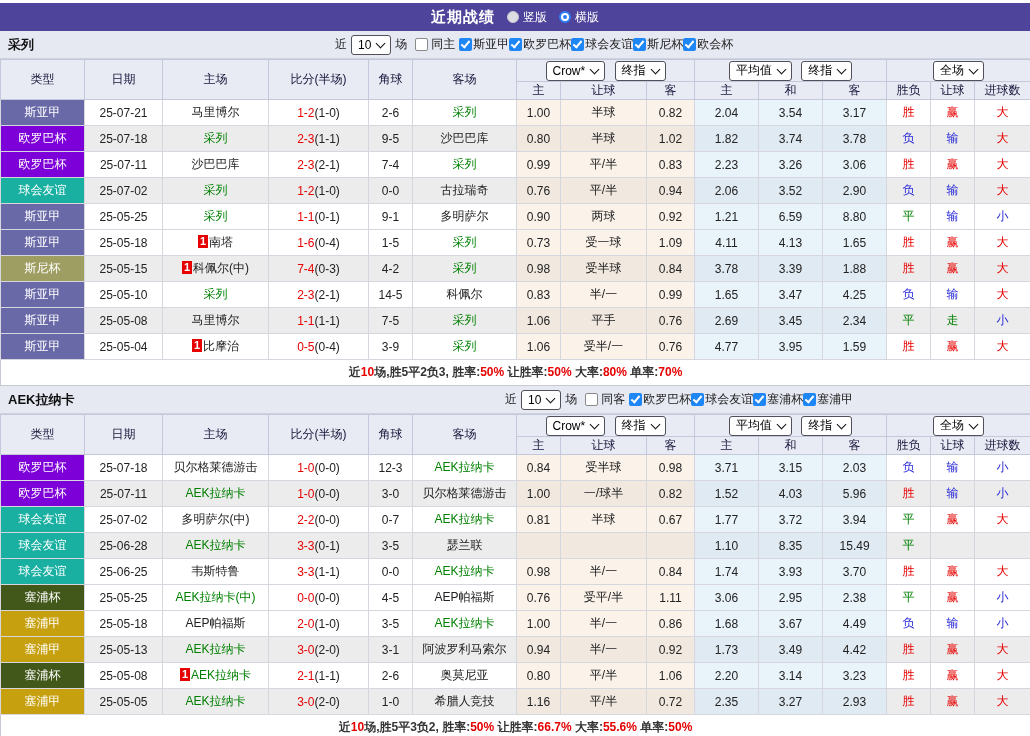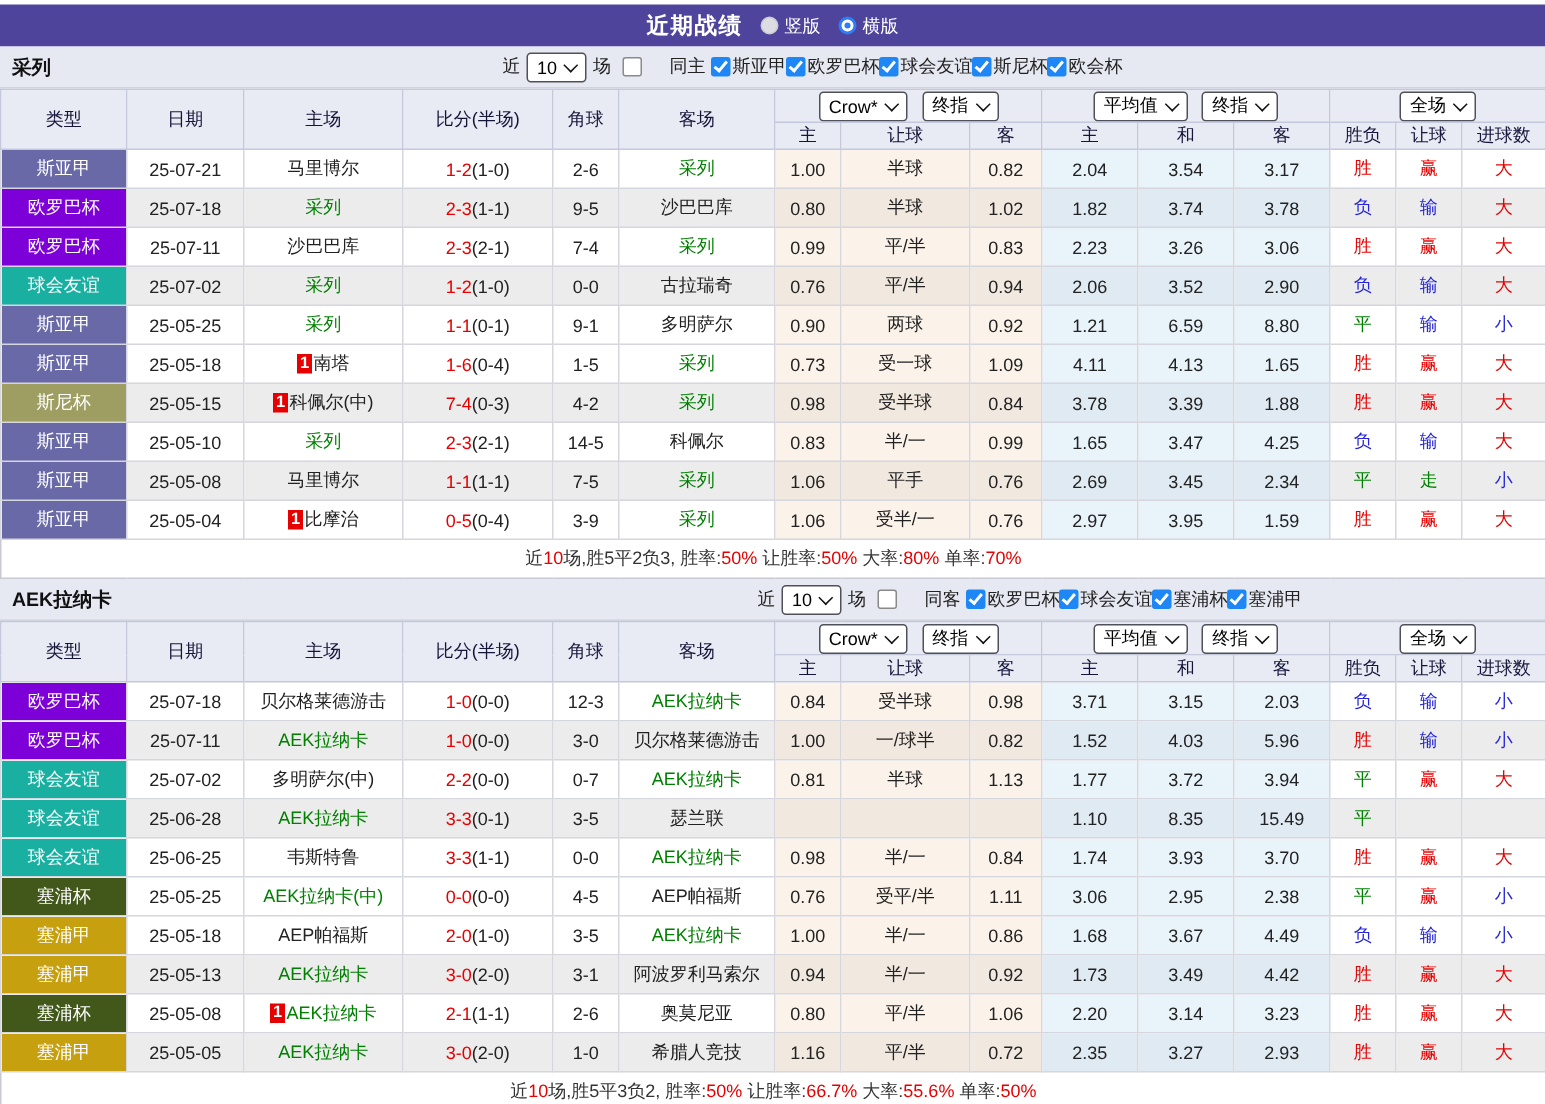--- a/index.html
+++ b/index.html
@@ -11,21 +11,21 @@
   .radio{width:12px;height:12px;border-radius:50%;box-sizing:border-box;display:inline-block;flex:none;}
   .radio.unsel{background:#dcdce2;border:1px solid #c9c9d2;}
   .radio.sel{background:#fff;border:2px solid #2F7DF6;position:relative;}
   .radio.sel::after{content:"";position:absolute;left:2px;top:2px;width:4px;height:4px;border-radius:50%;background:#2F7DF6;}
   
   .control-row{height:27px;background:#E6E8F2;position:relative;display:flex;align-items:center;border-bottom:1px solid #cfd3e0;}
   .team-name{font-weight:bold;margin-left:8px;color:#111;font-size:13px;}
   .controls{position:absolute;display:flex;align-items:center;gap:4px;white-space:nowrap;color:#222;}
   .controls.s0{left:335px;}
   .controls.s1{left:505px;}
-  .samebox{display:inline-flex;align-items:center;gap:18px;margin-left:4px;justify-content:flex-end;}
+  .samebox{display:inline-flex;align-items:center;gap:3px;margin-left:4px;justify-content:flex-end;}
   .leagues{display:inline-flex;align-items:center;}
   .league-item{display:inline-flex;align-items:center;gap:1px;cursor:pointer;}
   .cb{width:13px;height:13px;border-radius:2px;display:inline-block;position:relative;flex:none;box-sizing:border-box;}
   .cb.on{background:#1F87F5;}
   .cb.on::after{content:"";position:absolute;left:4px;top:1px;width:3px;height:7px;border:solid #fff;border-width:0 2px 2px 0;transform:rotate(40deg);}
   .cb.off{background:#fff;border:1px solid #8a8a8a;}
   
   .fsel{display:inline-flex;align-items:center;background:#fff;border:1px solid #50505a;border-radius:3px;height:18px;padding:0 6px;font-size:12px;color:#000;cursor:pointer;vertical-align:middle;}
   .fsel .chev{width:6px;height:6px;border-right:1.6px solid #111;border-bottom:1.6px solid #111;transform:rotate(45deg);display:inline-block;margin-left:6px;margin-bottom:3px;}
   .selcell .fsel{margin:0 3px;}
@@ -40,21 +40,21 @@
   td.col-cream{background:#FBF3EA;}
   td.col-blue{background:#E9F3FA;}
   tr.shade td{background:#ECECEC;}
   tr.shade td.col-cream{background:#F1E9E0;}
   tr.shade td.col-blue{background:#E0EAF2;}
   .ft{color:#E60000;}
   .ht{color:#222;}
   .tname{color:#222;cursor:pointer;}
   .tname.focus{color:#008000;}
   .card1{display:inline-block;background:#E60000;color:#fff;font-size:11px;font-weight:bold;line-height:13px;padding:0 2px;margin-right:1px;vertical-align:1px;}
-  .summary-row td{height:25px;background:#fff;color:#333;border-color:#c9c9d4;}
+  .summary-row td{height:25px;background:#fff;color:#333;border-color:#c9c9d4;font-weight:bold;}
   .summary-row .red{color:#E60000;}
 </style>
 </head>
 <body>
 
 <div class="titlebar">
   <span class="title">近期战绩</span>
   <label class="radio-opt">
     <span class="radio unsel"></span>
     <span>竖版</span>
@@ -325,21 +325,21 @@
       <tr>
         <td class="col-league" style="background: rgb(106, 105, 168);">斯亚甲</td>
         <td class="col-date">25-05-04</td>
         <td class="col-team"><span class="card1">1</span><span class="tname">比摩治</span></td>
         <td class="col-score"><span class="ft">0-5</span><span class="ht">(0-4)</span></td>
         <td class="col-corner">3-9</td>
         <td class="col-team"><span class="tname focus">采列</span></td>
         <td class="col-cream">1.06</td>
         <td class="col-cream">受半/一</td>
         <td class="col-cream">0.76</td>
-        <td class="col-blue">2.97</td>
+        <td class="col-blue">4.77</td>
         <td class="col-blue">3.95</td>
         <td class="col-blue">1.59</td>
         <td class="col-out" style="color: rgb(230, 0, 0);">胜</td>
         <td class="col-out" style="color: rgb(230, 0, 0);">赢</td>
         <td class="col-out" style="color: rgb(230, 0, 0);">大</td>
       </tr>
     </tbody>
   <tfoot>
     <tr class="summary-row">
       <td colspan="15"><span>近</span><span class="red">10</span><span>场,胜5平2负3, 胜率:</span><span class="red">50%</span><span> 让胜率:</span><span class="red">50%</span><span> 大率:</span><span class="red">80%</span><span> 单率:</span><span class="red">70%</span></td>
@@ -483,21 +483,21 @@
       </tr>
       <tr>
         <td class="col-league" style="background: rgb(25, 176, 162);">球会友谊</td>
         <td class="col-date">25-07-02</td>
         <td class="col-team"><span class="tname">多明萨尔(中)</span></td>
         <td class="col-score"><span class="ft">2-2</span><span class="ht">(0-0)</span></td>
         <td class="col-corner">0-7</td>
         <td class="col-team"><span class="tname focus">AEK拉纳卡</span></td>
         <td class="col-cream">0.81</td>
         <td class="col-cream">半球</td>
-        <td class="col-cream">1.13</td>
+        <td class="col-cream">0.67</td>
         <td class="col-blue">1.77</td>
         <td class="col-blue">3.72</td>
         <td class="col-blue">3.94</td>
         <td class="col-out" style="color: rgb(0, 128, 0);">平</td>
         <td class="col-out" style="color: rgb(230, 0, 0);">赢</td>
         <td class="col-out" style="color: rgb(230, 0, 0);">大</td>
       </tr>
       <tr class="shade">
         <td class="col-league" style="background: rgb(25, 176, 162);">球会友谊</td>
         <td class="col-date">25-06-28</td>

